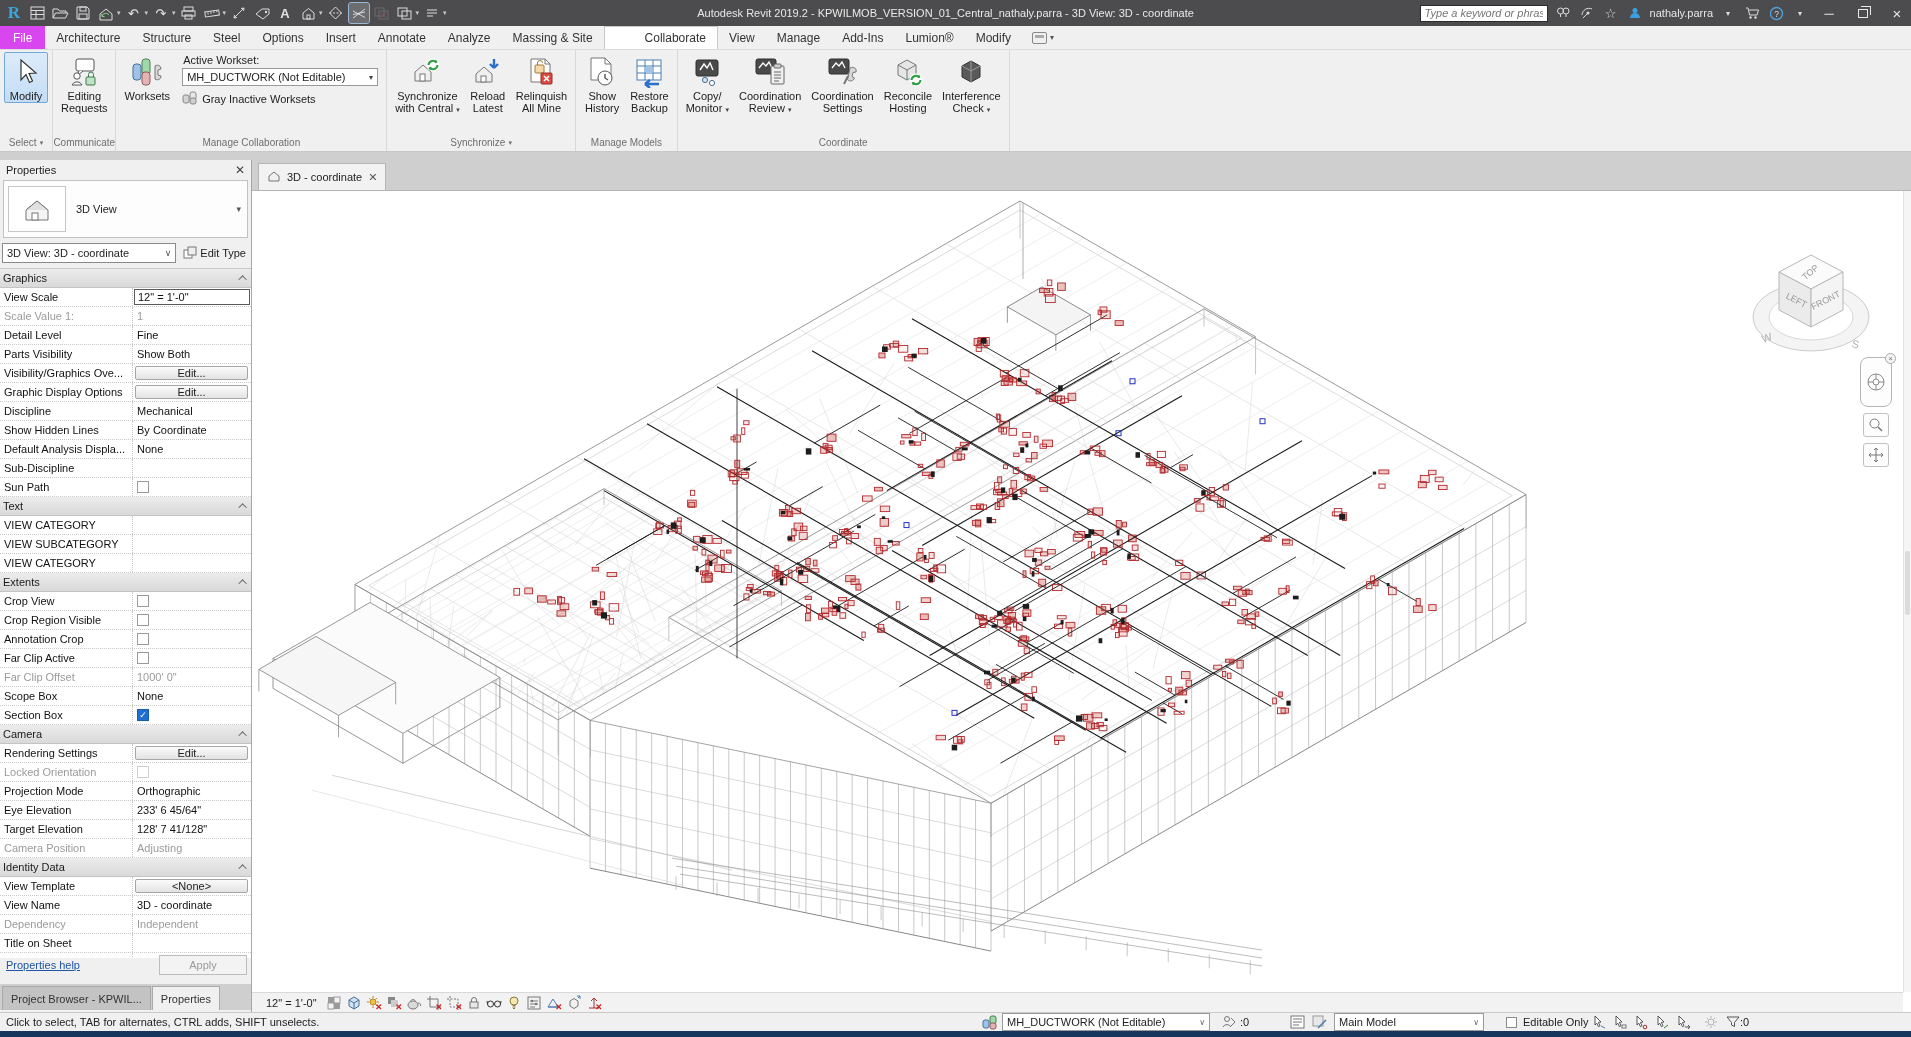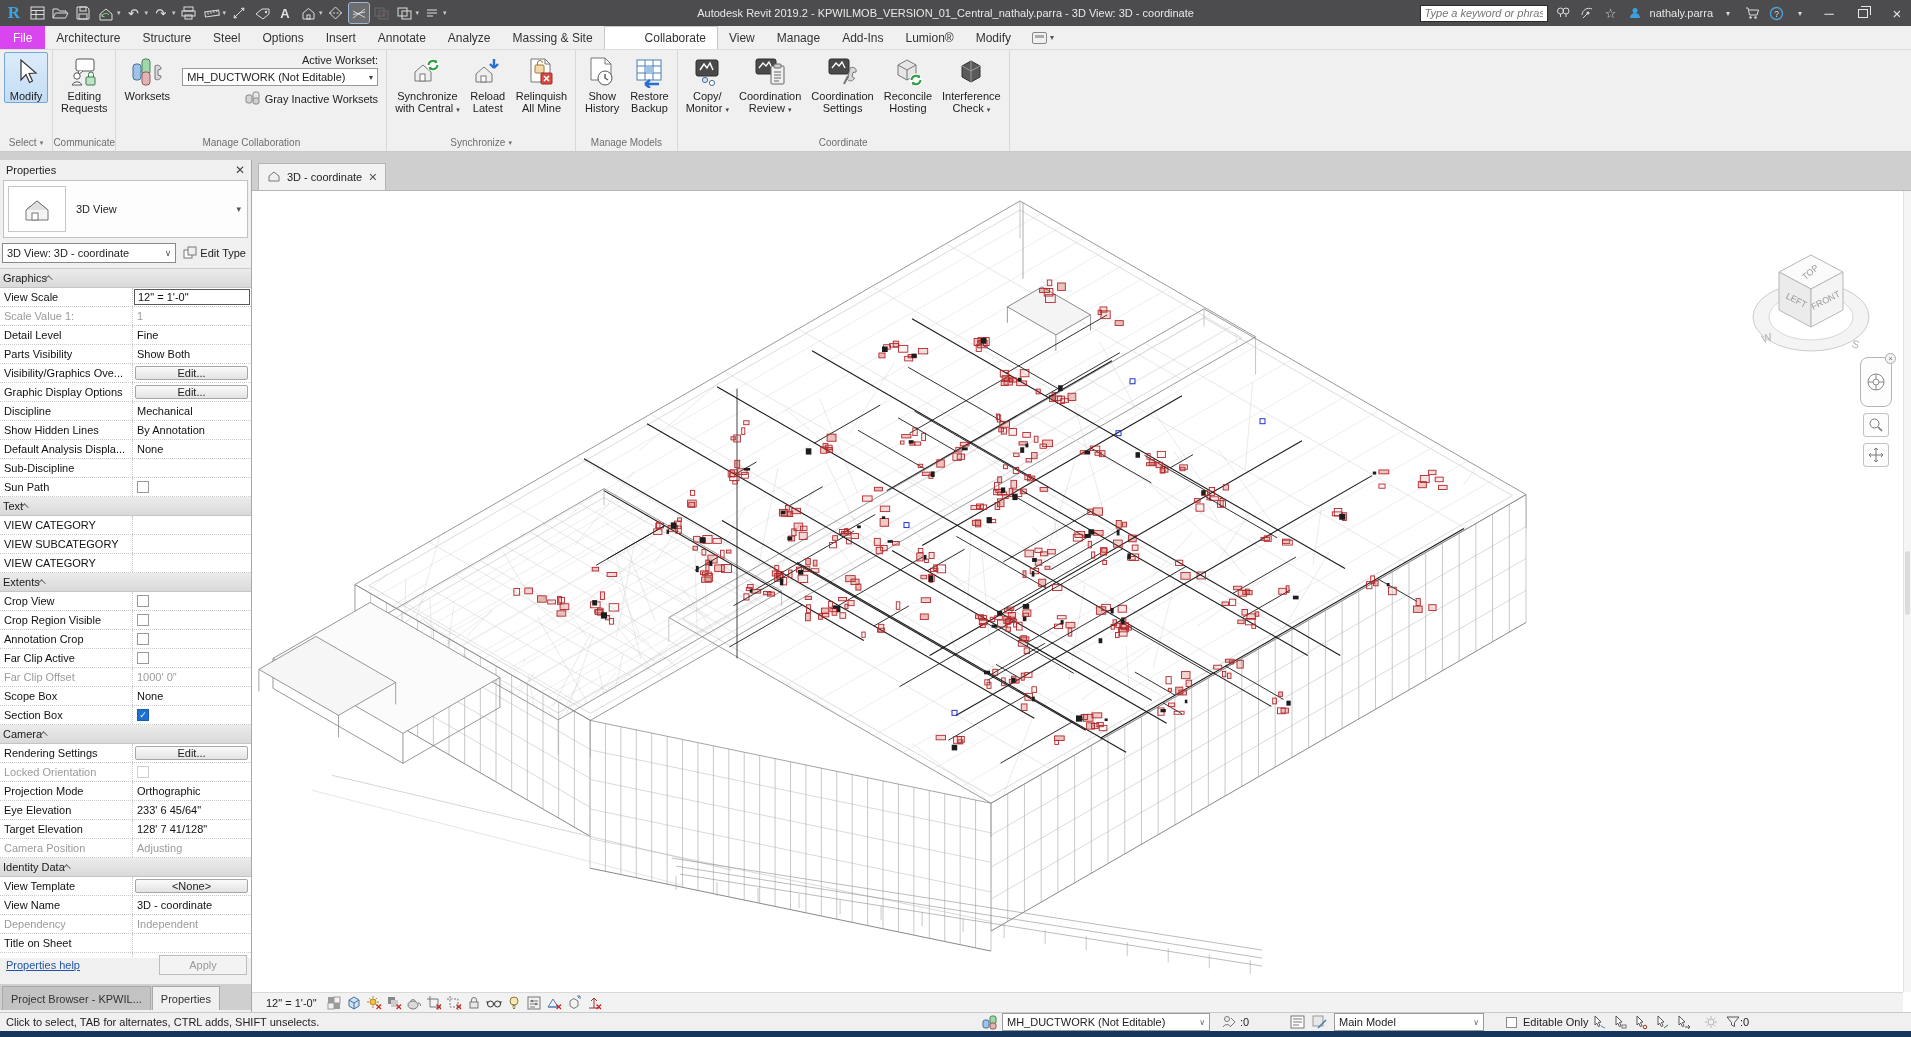--- a/index.html
+++ b/index.html
@@ -38,42 +38,42 @@
   #ribbon{position:absolute;left:0;top:50px;width:100%;height:102px;background:#f0f0f0;border-bottom:1px solid #c9c9c9;display:flex;}
   .rpanel{display:flex;flex-direction:column;border-right:1px solid #d8d8d8;}
   .rp-body{flex:1;display:flex;align-items:flex-start;justify-content:center;padding:2px 4px 0 4px;gap:2px;}
   .rp-title{height:17px;display:flex;align-items:center;justify-content:center;font-size:10px;color:#6e6e6e;gap:3px;}
   .pt-arrow{font-size:7px;color:#6e6e6e;}
   .bigbtn{display:flex;flex-direction:column;align-items:center;background:transparent;border:1px solid transparent;padding:2px 3px 0 3px;min-width:44px;}
   .bigbtn .bicon{height:34px;display:flex;align-items:center;justify-content:center;}
   .bb-label{white-space:pre-line;text-align:center;font-size:11px;line-height:12px;color:#222;margin-top:1px;}
   .split-arrow{font-size:7px;color:#444;}
   .bigbtn.selected{background:linear-gradient(#dcebfa,#c3ddf5);border:1px solid #74a8d8;border-radius:2px;}
-  .ws-right{display:flex;flex-direction:column;padding:1px 4px 0 6px;align-items:flex-end;}
+  .ws-right{display:flex;flex-direction:column;padding:1px 4px 0 6px;}
   .ws-label{font-size:11px;color:#222;margin:1px 0 2px 1px;}
   .ws-select{width:196px;height:18px;background:#fff;border:1px solid #9a9a9a;display:flex;align-items:center;justify-content:space-between;padding:0 4px;font-size:11px;}
   .ws-select .dd{font-size:8px;color:#444;}
   .ws-gray{display:flex;align-items:center;gap:4px;margin-top:5px;color:#222;}
 
   
   #main{position:absolute;left:0;top:152px;width:100%;height:860px;background:#cfcfcf;display:flex;}
 
   
   #props{width:252px;margin-top:8px;background:#f0f0f0;border-right:1px solid #a8a8a8;display:flex;flex-direction:column;font-size:11px;}
   #props-header{height:20px;display:flex;align-items:center;justify-content:space-between;padding:0 6px;color:#222;}
   #props-header .x{color:#444;font-size:12px;}
   #type-selector{height:58px;margin:0 3px;background:#fdfdfd;border:1px solid #c2c2c2;display:flex;align-items:center;gap:10px;padding:4px;}
   .ts-iconbox{width:58px;height:46px;border:1px solid #c6c6c6;background:#fff;display:flex;align-items:center;justify-content:center;}
   .ts-caret{margin-left:auto;font-size:9px;color:#555;padding-right:2px;}
   #view-selector-row{height:30px;display:flex;align-items:center;gap:4px;padding:4px 2px 4px 2px;}
   #view-selector{flex:1;height:20px;background:#fff;border:1px solid #8a8a8a;display:flex;align-items:center;justify-content:space-between;padding:0 4px;}
   #view-selector .dd{font-size:9px;color:#555;}
   #edit-type-btn{display:flex;align-items:center;gap:3px;padding:0 3px;height:20px;color:#222;}
   #pgrid{height:690px;overflow:hidden;background:#fff;border-top:1px solid #c9c9c9;}
-  .psec{height:19px;background:linear-gradient(#ececec,#d9d9d9);border-bottom:1px solid #c4c4c4;display:flex;align-items:center;justify-content:flex-start;padding:0 4px 0 3px;color:#1a1a1a;}
+  .psec{height:19px;background:linear-gradient(#ececec,#d9d9d9);border-bottom:1px solid #c4c4c4;display:flex;align-items:center;justify-content:space-between;padding:0 4px 0 3px;color:#1a1a1a;}
   .chev{width:6px;height:6px;border-left:1px solid #666;border-top:1px solid #666;transform:rotate(45deg) translateY(2px);}
   .prow{height:19px;display:flex;border-bottom:1px dotted #c9c9c9;align-items:stretch;}
   .plabel{width:132px;padding:3px 2px 0 4px;color:#111;white-space:nowrap;overflow:hidden;}
   .pval{flex:1;border-left:1px dotted #c9c9c9;padding:3px 2px 0 4px;white-space:nowrap;overflow:hidden;color:#111;position:relative;}
   .prow.muted .plabel,.prow.muted .pval{color:#9b9b9b;}
   .pv-field{position:absolute;inset:1px 1px 1px 1px;border:1px solid #5a5a5a;background:#fff;padding:1px 0 0 3px;}
   .pv-btn{position:absolute;inset:2px 3px 2px 2px;border:1px solid #a6a6a6;border-radius:2px;background:linear-gradient(#fbfbfb,#e3e3e3);display:flex;align-items:center;justify-content:center;padding:0;font-size:11px;color:#222;}
   .pv-check{width:12px;height:12px;border:1px solid #9a9a9a;background:#fff;margin-top:0px;display:flex;align-items:center;justify-content:center;}
   .pv-check.on{background:#1f6fd0;border-color:#1a5da8;color:#fff;font-size:9px;}
   .pv-check.dim{border-color:#cfcfcf;}
@@ -588,21 +588,21 @@
             <div class="pval">
               <span class="pv-btn">Edit...</span>
             </div>
           </div>
           <div class="prow">
             <div class="plabel">Discipline</div>
             <div class="pval">Mechanical</div>
           </div>
           <div class="prow">
             <div class="plabel">Show Hidden Lines</div>
-            <div class="pval">By Annotation</div>
+            <div class="pval">By Coordinate</div>
           </div>
           <div class="prow">
             <div class="plabel">Default Analysis Displa...</div>
             <div class="pval">None</div>
           </div>
           <div class="prow">
             <div class="plabel">Sub-Discipline</div>
             <div class="pval"></div>
           </div>
           <div class="prow">

